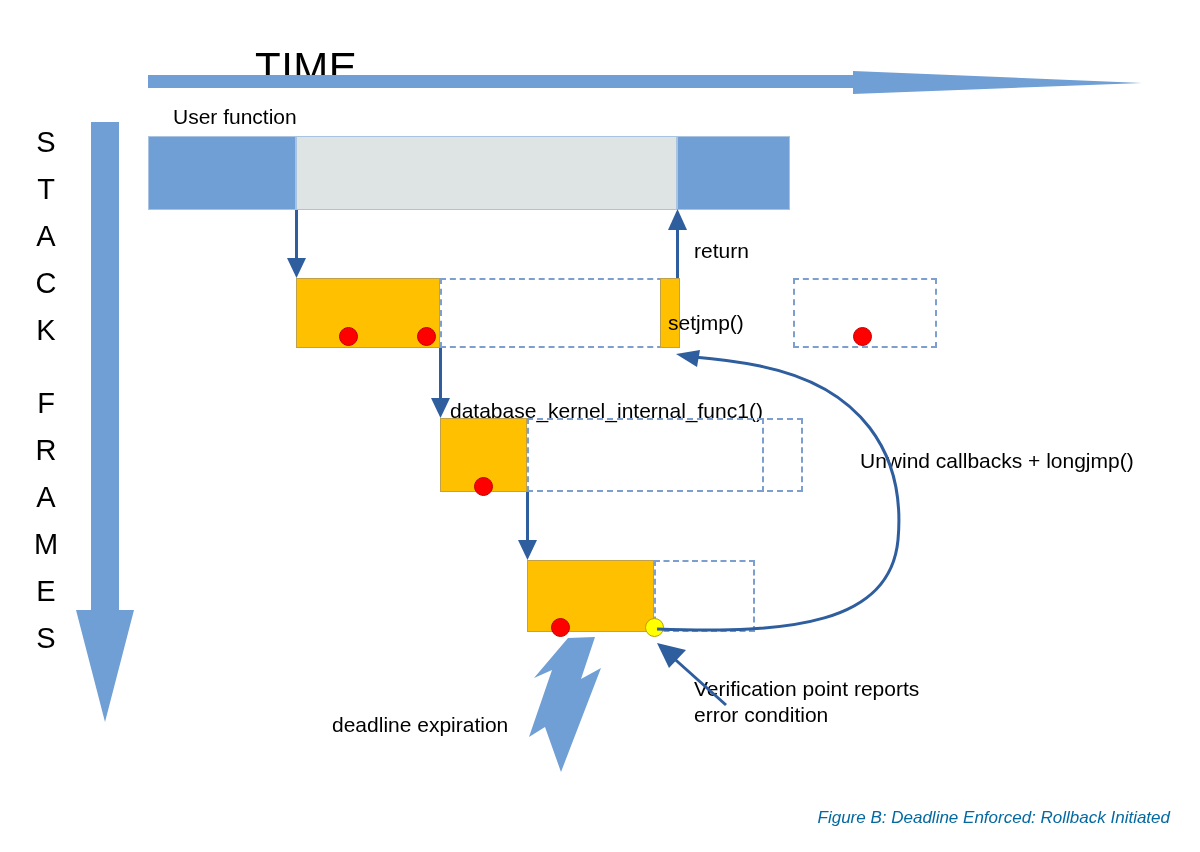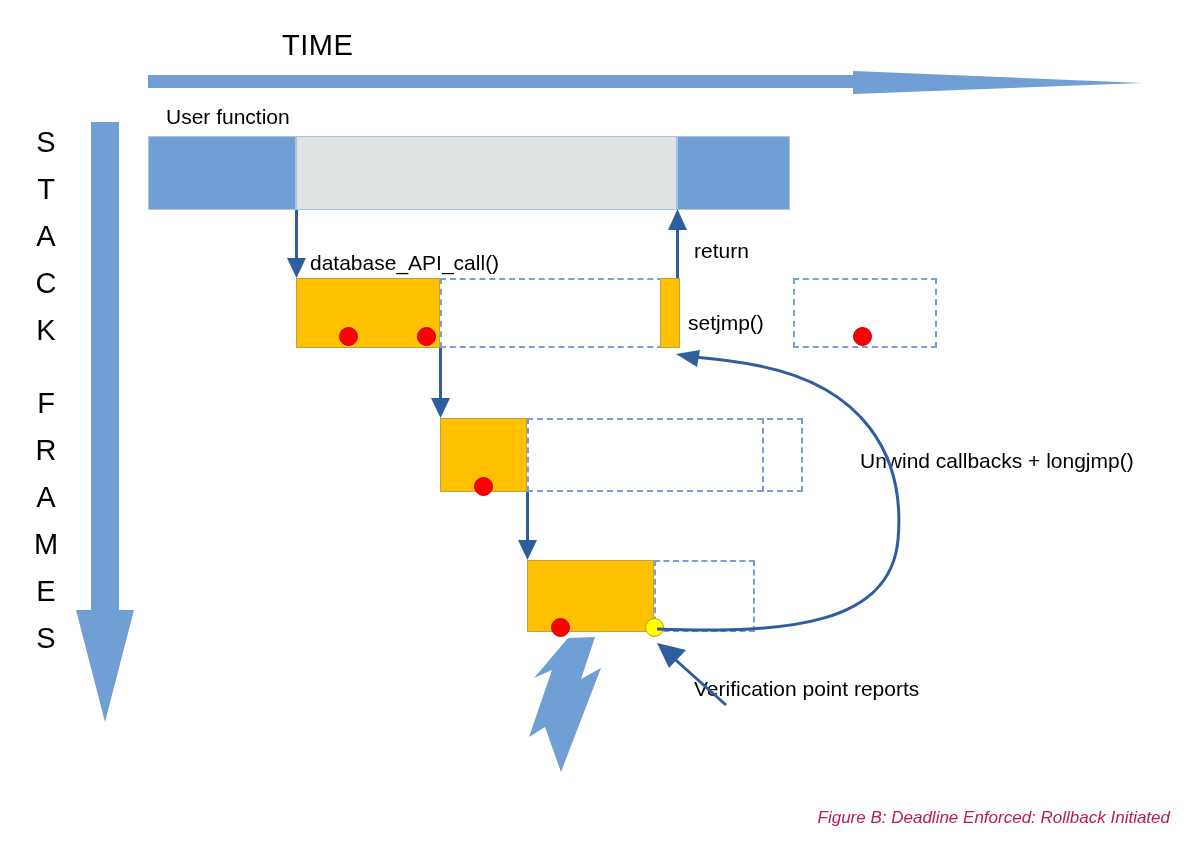--- a/index.html
+++ b/index.html
@@ -21,48 +21,47 @@
 
   
   .lbl {
     position: absolute;
     color: #000000;
     font-family: "Liberation Sans", sans-serif;
     white-space: nowrap;
     line-height: 1.22;
   }
   #time-title {
-    left: 255px; top: 28px;
-    font-size: 29px;
+    left: 255px; top: 42px;
+    font-size: 42px;
     letter-spacing: 0.5px;
-    margin-left: 27px;
-  }
-  #user-function-label { left: 166px; top: 104px; font-size: 21px; }
+  }
+  #user-function-label { left: 173px; top: 104px; font-size: 21px; }
   #frame1-label { left: 310px; top: 250px; font-size: 21px; }
-  #setjmp-label  { left: 668px; top: 310px; font-size: 21px; margin-left: 20px; }
+  #setjmp-label  { left: 668px; top: 310px; font-size: 21px; }
   #return-label  { left: 694px; top: 238px; font-size: 21px; }
   #frame2-label  { left: 450px; top: 398px; font-size: 21px; }
   #frame3-label  { left: 537px; top: 539px; font-size: 21px; }
   #unwind-label  { left: 860px; top: 420px; font-size: 21px; margin-top: 28px; }
   #timer-note {
     left: 332px; top: 712px;
     font-size: 21px;
   }
   #verification-note {
     left: 694px; top: 676px;
     font-size: 21px;
   }
   .note-line { display: block; }
 
   #figure-caption {
     position: absolute;
     right: 30px; top: 808px;
     font-size: 17px;
     font-style: italic;
-    color: #be185d;
+    color: #0369a1;
     font-family: "Liberation Sans", sans-serif;
     white-space: nowrap;
   }
 
   
   #stack-frames-label {
     position: absolute;
     left: 26px; top: 128px;
     width: 40px;
     font-size: 29px;
@@ -156,48 +155,50 @@
     <span class="ch">E</span>
     <span class="ch">S</span>
   </div>
 
   <div class="lbl" id="user-function-label">User function</div>
 
   <div class="userbar" id="userbar-left"></div>
   <div class="userbar" id="userbar-mid"></div>
   <div class="userbar" id="userbar-right"></div>
 
-  <div class="lbl" id="frame1-label">database_API_call()</div>
   <div class="frame-solid" id="frame1-solid"></div>
   <div class="frame-dashed" id="frame1-dashed-a"></div>
   <div class="frame-dashed" id="frame1-dashed-b"></div>
   <div class="frame-solid" id="setjmp-bar"></div>
   <div class="lbl" id="setjmp-label">setjmp()</div>
   <div class="lbl" id="return-label">return</div>
 
   <div class="dot red" id="dot-f1-a"></div>
   <div class="dot red" id="dot-f1-b"></div>
   <div class="dot red" id="dot-f1-c"></div>
 
+  <div class="lbl" id="frame2-label">database_kernel_internal_func1()</div>
   <div class="frame-solid" id="frame2-solid"></div>
   <div class="frame-dashed" id="frame2-dashed"></div>
   <div id="frame2-divider"></div>
   <div class="dot red" id="dot-f2-a"></div>
 
   <div class="frame-solid" id="frame3-solid"></div>
   <div class="frame-dashed" id="frame3-dashed"></div>
   <div class="dot red" id="dot-f3-a"></div>
   <div class="dot yellow" id="dot-f3-b"></div>
 
   <div class="lbl" id="unwind-label">Unwind callbacks + longjmp()</div>
 
   <div class="lbl" id="timer-note">
+    <span class="note-line">deadline expiration</span>
   </div>
   <div class="lbl" id="verification-note">
     <span class="note-line">Verification point reports</span>
+    <span class="note-line">error condition</span>
   </div>
 
   <div id="figure-caption">Figure B: Deadline Enforced: Rollback Initiated</div>
 
   <svg id="overlay" viewBox="0 0 1200 852" xmlns="http://www.w3.org/2000/svg">
 
     <g>
       <rect x="148" y="75" width="705" height="13" fill="#6F9FD4"></rect>
       <polygon points="853,71 853,94 1142,83" fill="#6F9FD4"></polygon>
     </g>

